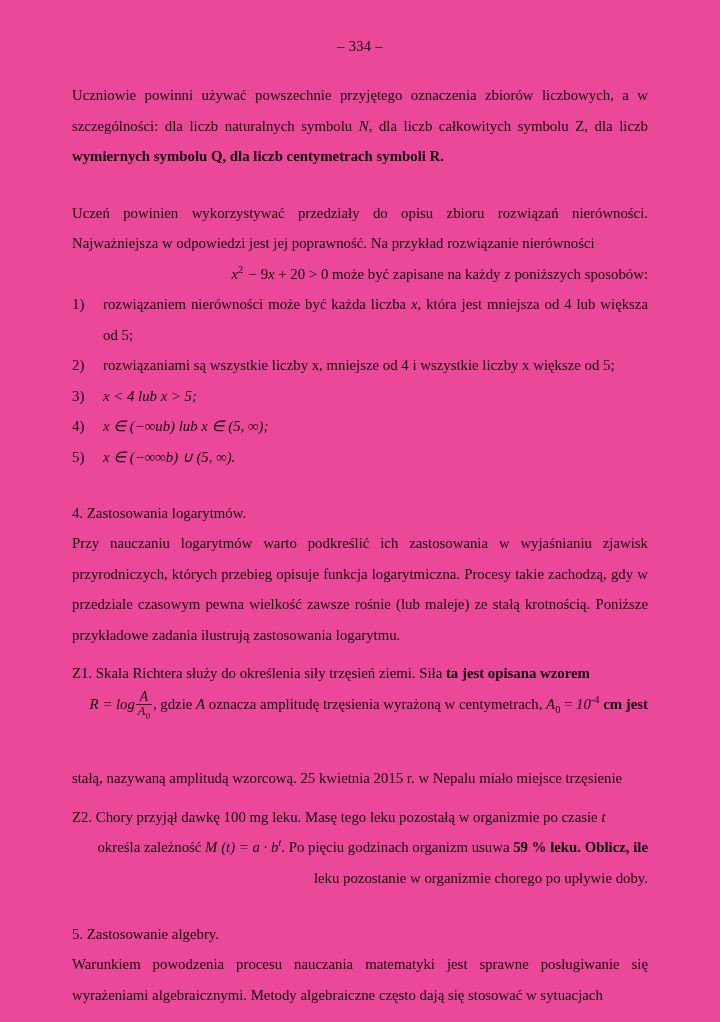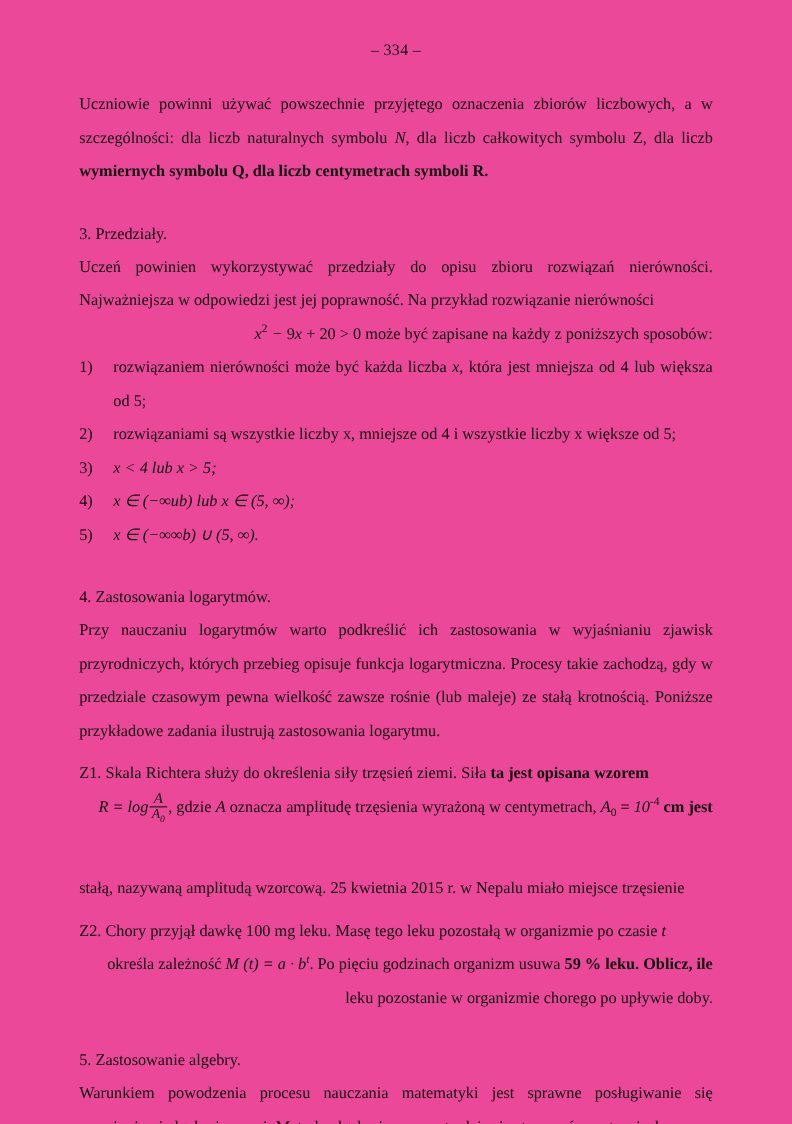--- a/index.html
+++ b/index.html
@@ -114,21 +114,20 @@
 <div class="page">
 
   <div class="page-header">– 334 –</div>
 
   <div class="content">
 
     <p class="para"><span>Uczniowie powinni używać powszechnie przyjętego oznaczenia zbiorów liczbowych, a w szczególności: dla liczb naturalnych symbolu </span><i>N</i><span>, dla liczb całkowitych symbolu Z, dla liczb </span><span class="semi">wymiernych symbolu Q, dla liczb centymetrach symboli R.</span></p>
 
     <div class="gap-md"></div>
 
-    <div class="sec-head">3. Przedziały.</div>
     <p class="para"><span>Uczeń powinien wykorzystywać przedziały do opisu zbioru rozwiązań nierówności. Najważniejsza w odpowiedzi jest jej poprawność. Na przykład rozwiązanie nierówności</span></p>
     <div class="mathline"><i>x</i><sup>2</sup> <span><i>−</i> 9<i>x</i> + 20 &gt; 0</span> <span>może być zapisane na każdy z poniższych sposobów:</span></div>
 
     <ul class="list">
       <li><span class="marker">1)</span><span><span>rozwiązaniem nierówności może być każda liczba </span><i>x</i><span>, która jest mniejsza od 4 lub większa od 5;</span></span></li>
       <li><span class="marker">2)</span><span>rozwiązaniami są wszystkie liczby x, mniejsze od 4 i wszystkie liczby x większe od 5;</span></li>
       <li class="short"><span class="marker">3)</span><span class="it">x &lt; 4 lub x &gt; 5;</span></li>
       <li class="short"><span class="marker">4)</span><span class="it">x ∈ (−∞ub) lub x ∈ (5, ∞);</span></li>
       <li class="short"><span class="marker">5)</span><span class="it">x ∈ (−∞∞b) ∪ (5, ∞).</span></li>
     </ul>

